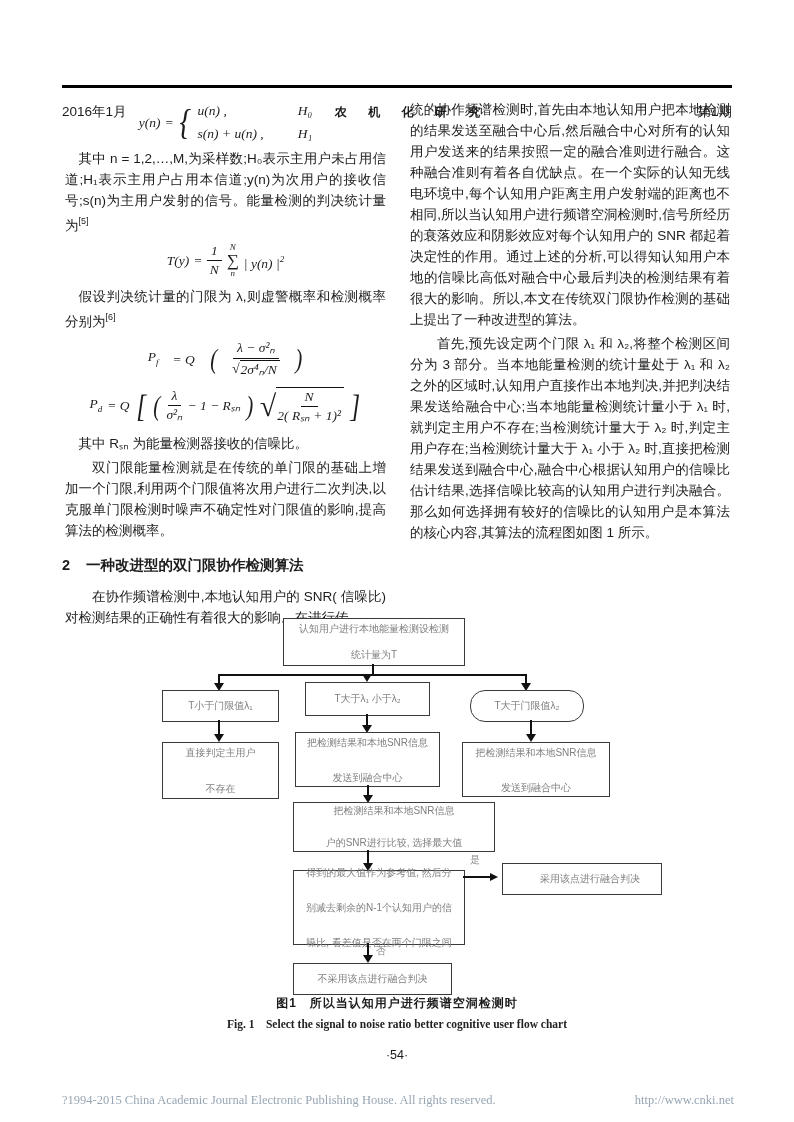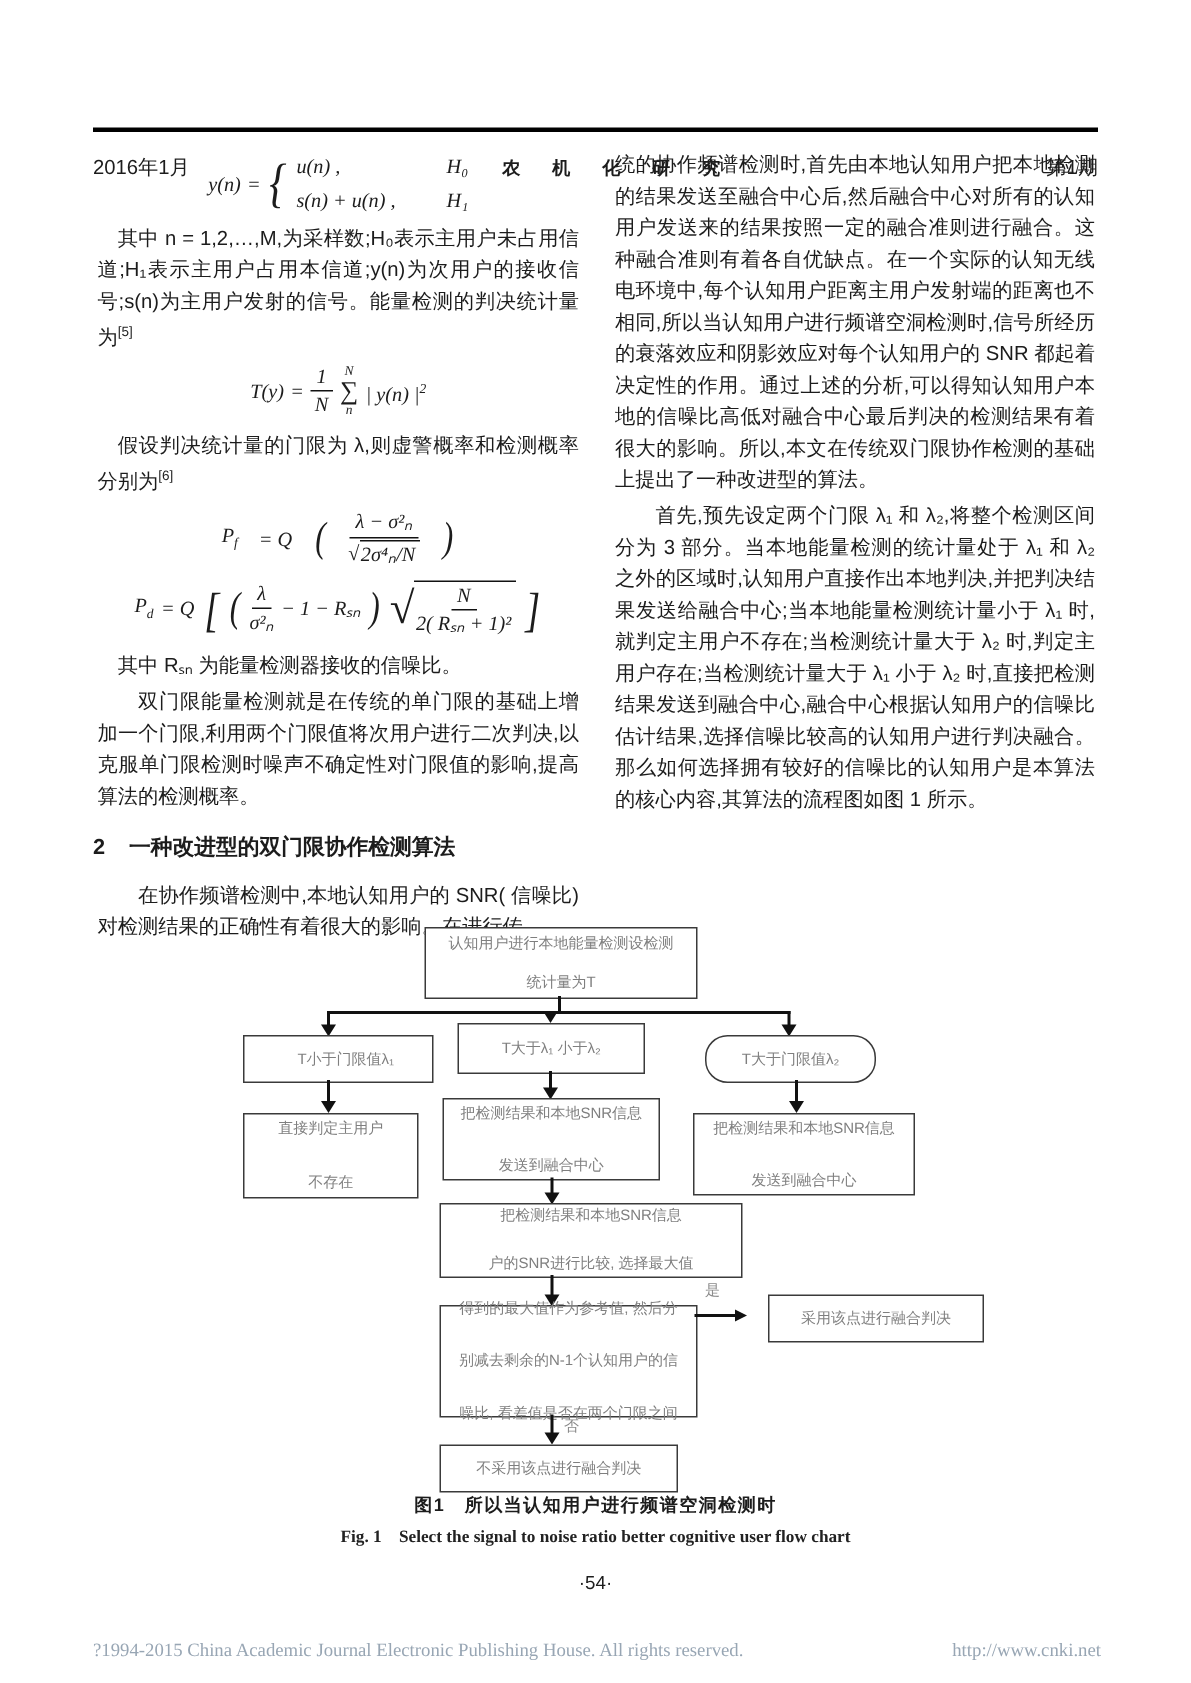--- a/index.html
+++ b/index.html
@@ -170,21 +170,21 @@
 
     <div class="vln" style="left:222px;top:54px;height:10px;"></div>
     <div class="hln" style="left:68px;top:64px;width:309px;"></div>
 
     <div class="vln" style="left:68px;top:64px;height:10px;"></div>
     <div class="ah-d" style="left:64px;top:73px;"></div>
     <div class="ah-d" style="left:212px;top:64px;"></div>
     <div class="vln" style="left:375px;top:64px;height:10px;"></div>
     <div class="ah-d" style="left:371px;top:73px;"></div>
 
-    <div class="fbox" style="left:12px;top:80px;width:115px;height:30px;padding-left:10px;">
+    <div class="fbox" style="left:12px;top:80px;width:115px;height:30px;">
       <span>T小于门限值λ₁</span>
     </div>
     <div class="fbox" style="left:155px;top:72px;width:123px;height:32px;">
       <span>T大于λ₁ 小于λ₂</span>
     </div>
     <div class="fbox" style="left:320px;top:80px;width:112px;height:30px;border-radius:15px;">
       <span>T大于门限值λ₂</span>
     </div>
 
     <div class="vln" style="left:68px;top:110px;height:15px;"></div>
@@ -221,21 +221,21 @@
     <div class="fbox" style="left:143px;top:260px;width:170px;height:73px;line-height:23px;">
       <span>得到的最大值作为参考值, 然后分</span>
         <span>别减去剩余的N-1个认知用户的信</span>
         <span>噪比, 看差值是否在两个门限之间</span>
     </div>
 
     <div class="hln" style="left:313px;top:266px;width:28px;"></div>
     <div class="ah-r" style="left:340px;top:263px;"></div>
     <div class="flbl" style="left:320px;top:243px;">是</div>
 
-    <div class="fbox" style="left:362px;top:253px;width:142px;height:30px;">
+    <div class="fbox" style="left:352px;top:253px;width:142px;height:30px;padding-left:16px;">
       <span>采用该点进行融合判决</span>
     </div>
 
     <div class="vln" style="left:217px;top:333px;height:13px;"></div>
     <div class="ah-d" style="left:213px;top:345px;"></div>
     <div class="flbl" style="left:226px;top:334px;">否</div>
 
     <div class="fbox" style="left:143px;top:353px;width:157px;height:30px;">
       <span>不采用该点进行融合判决</span>
     </div>

